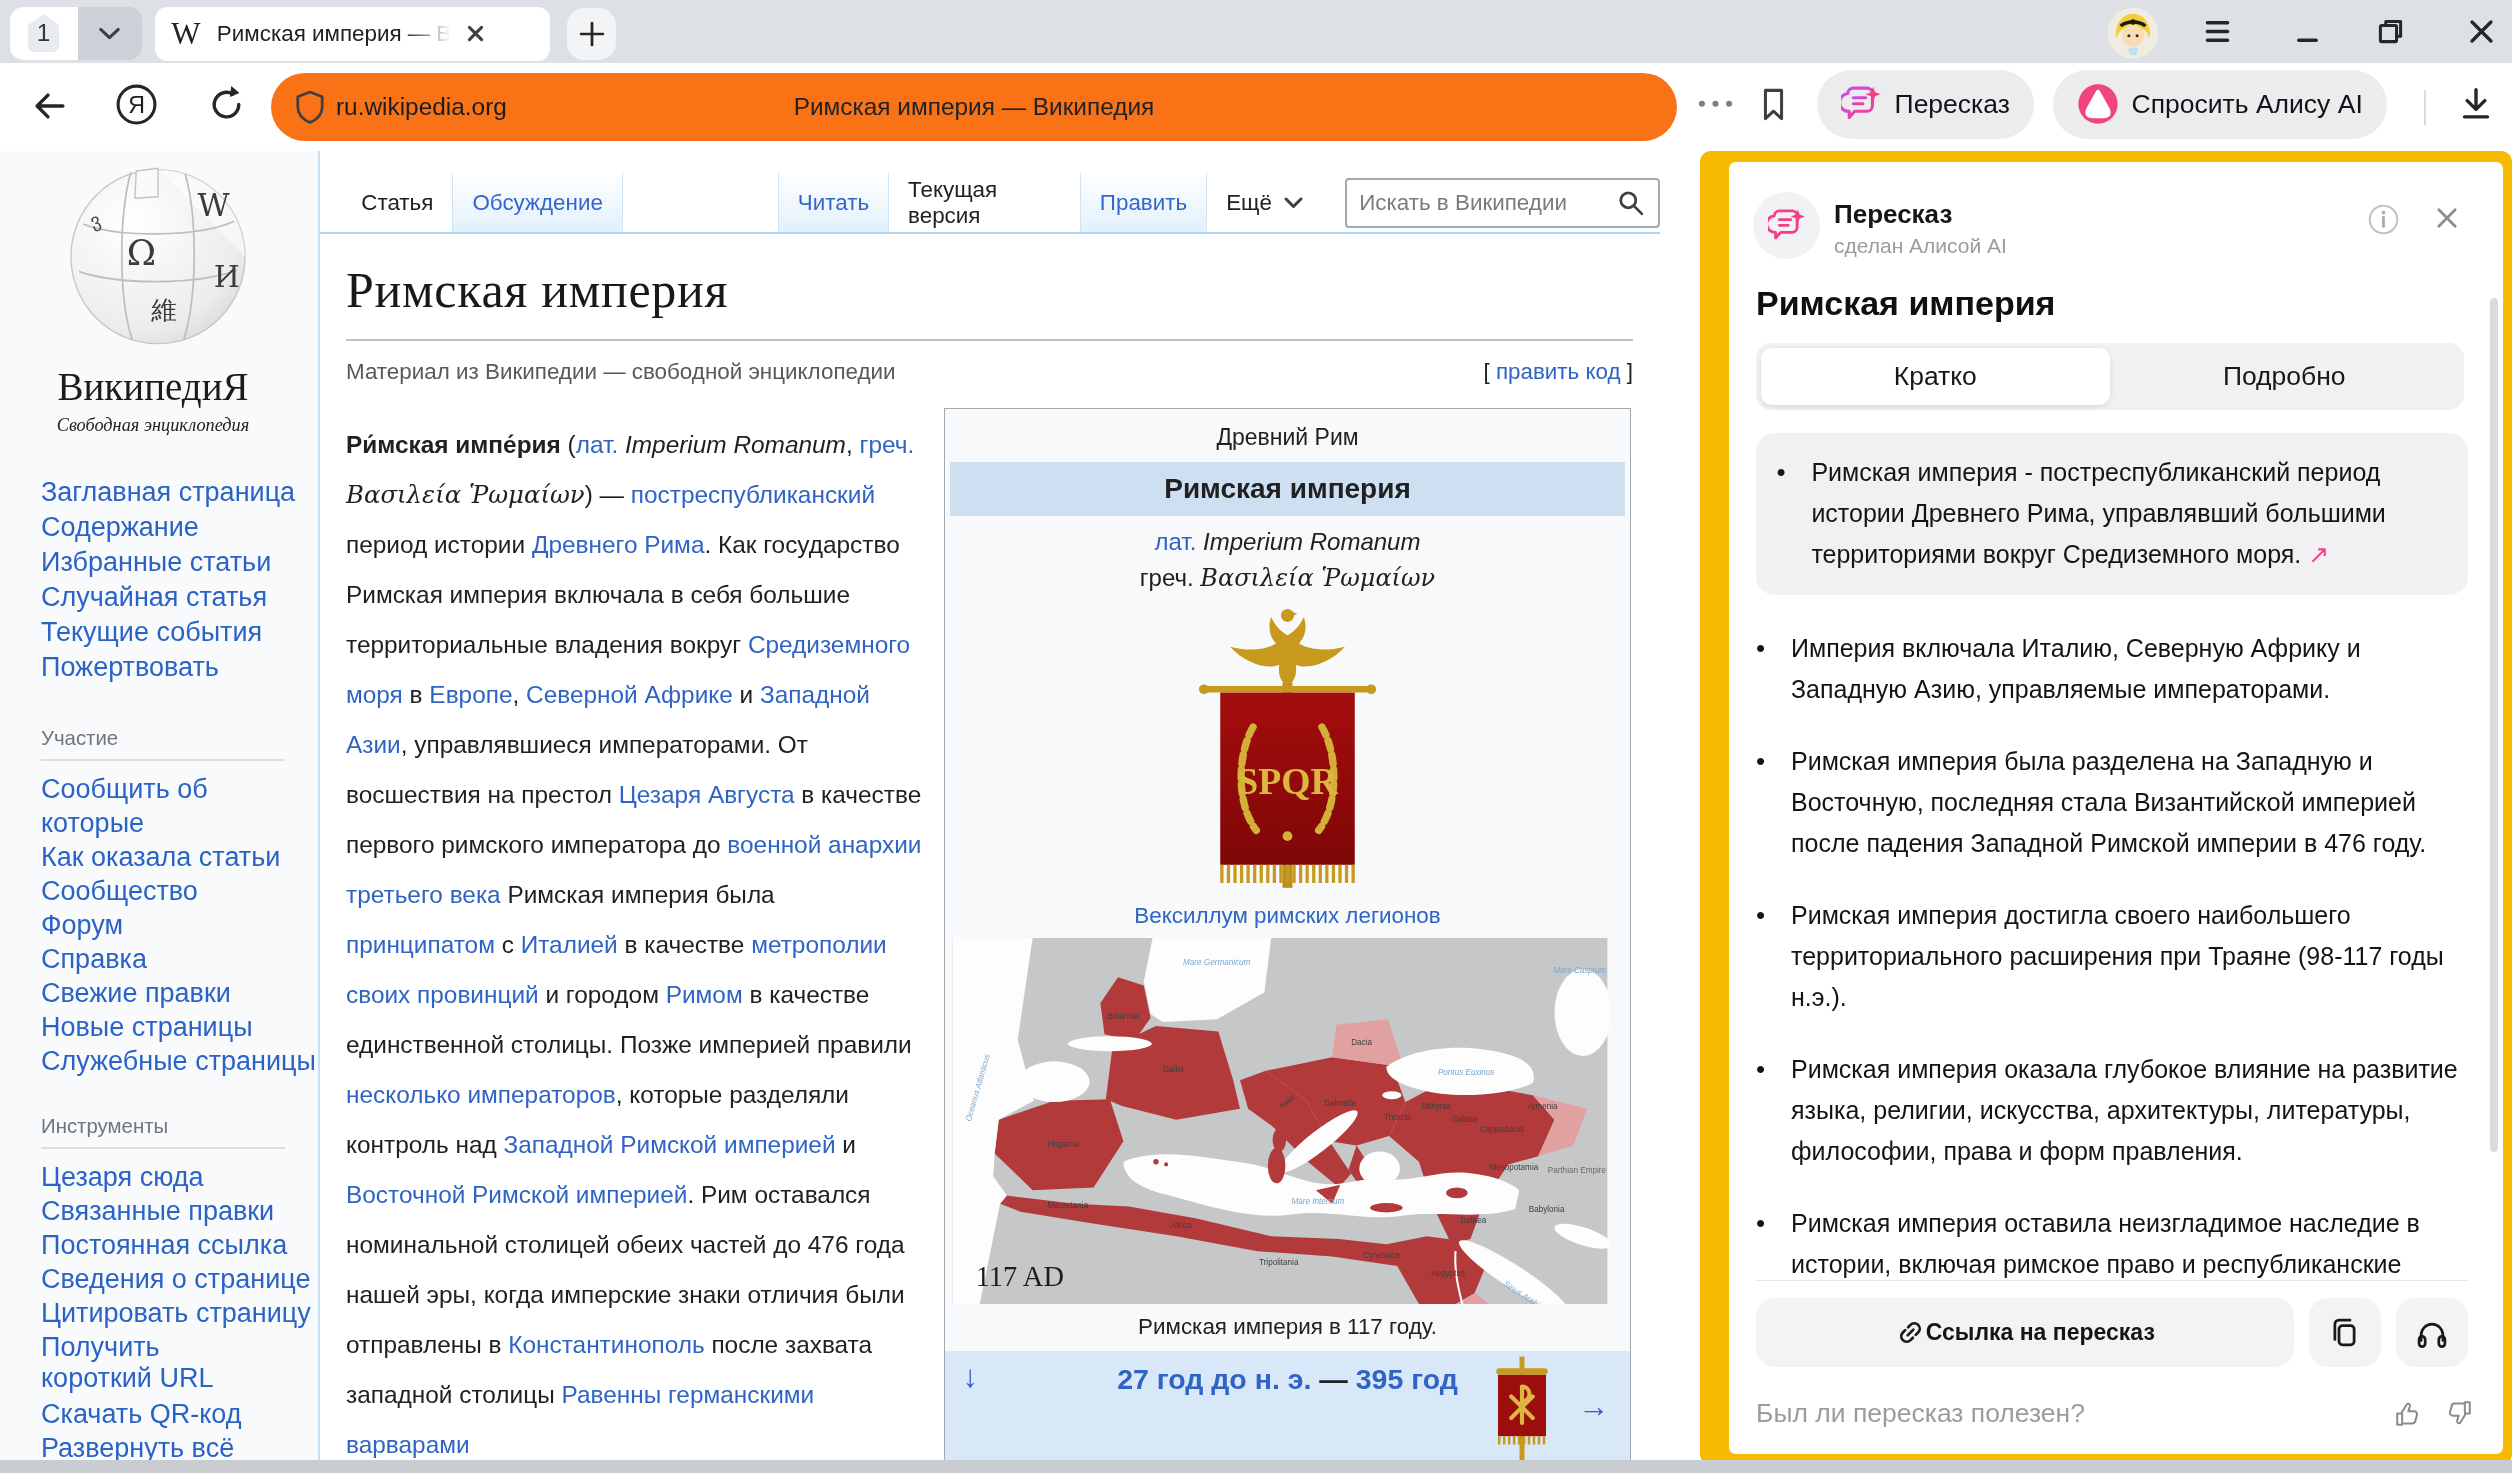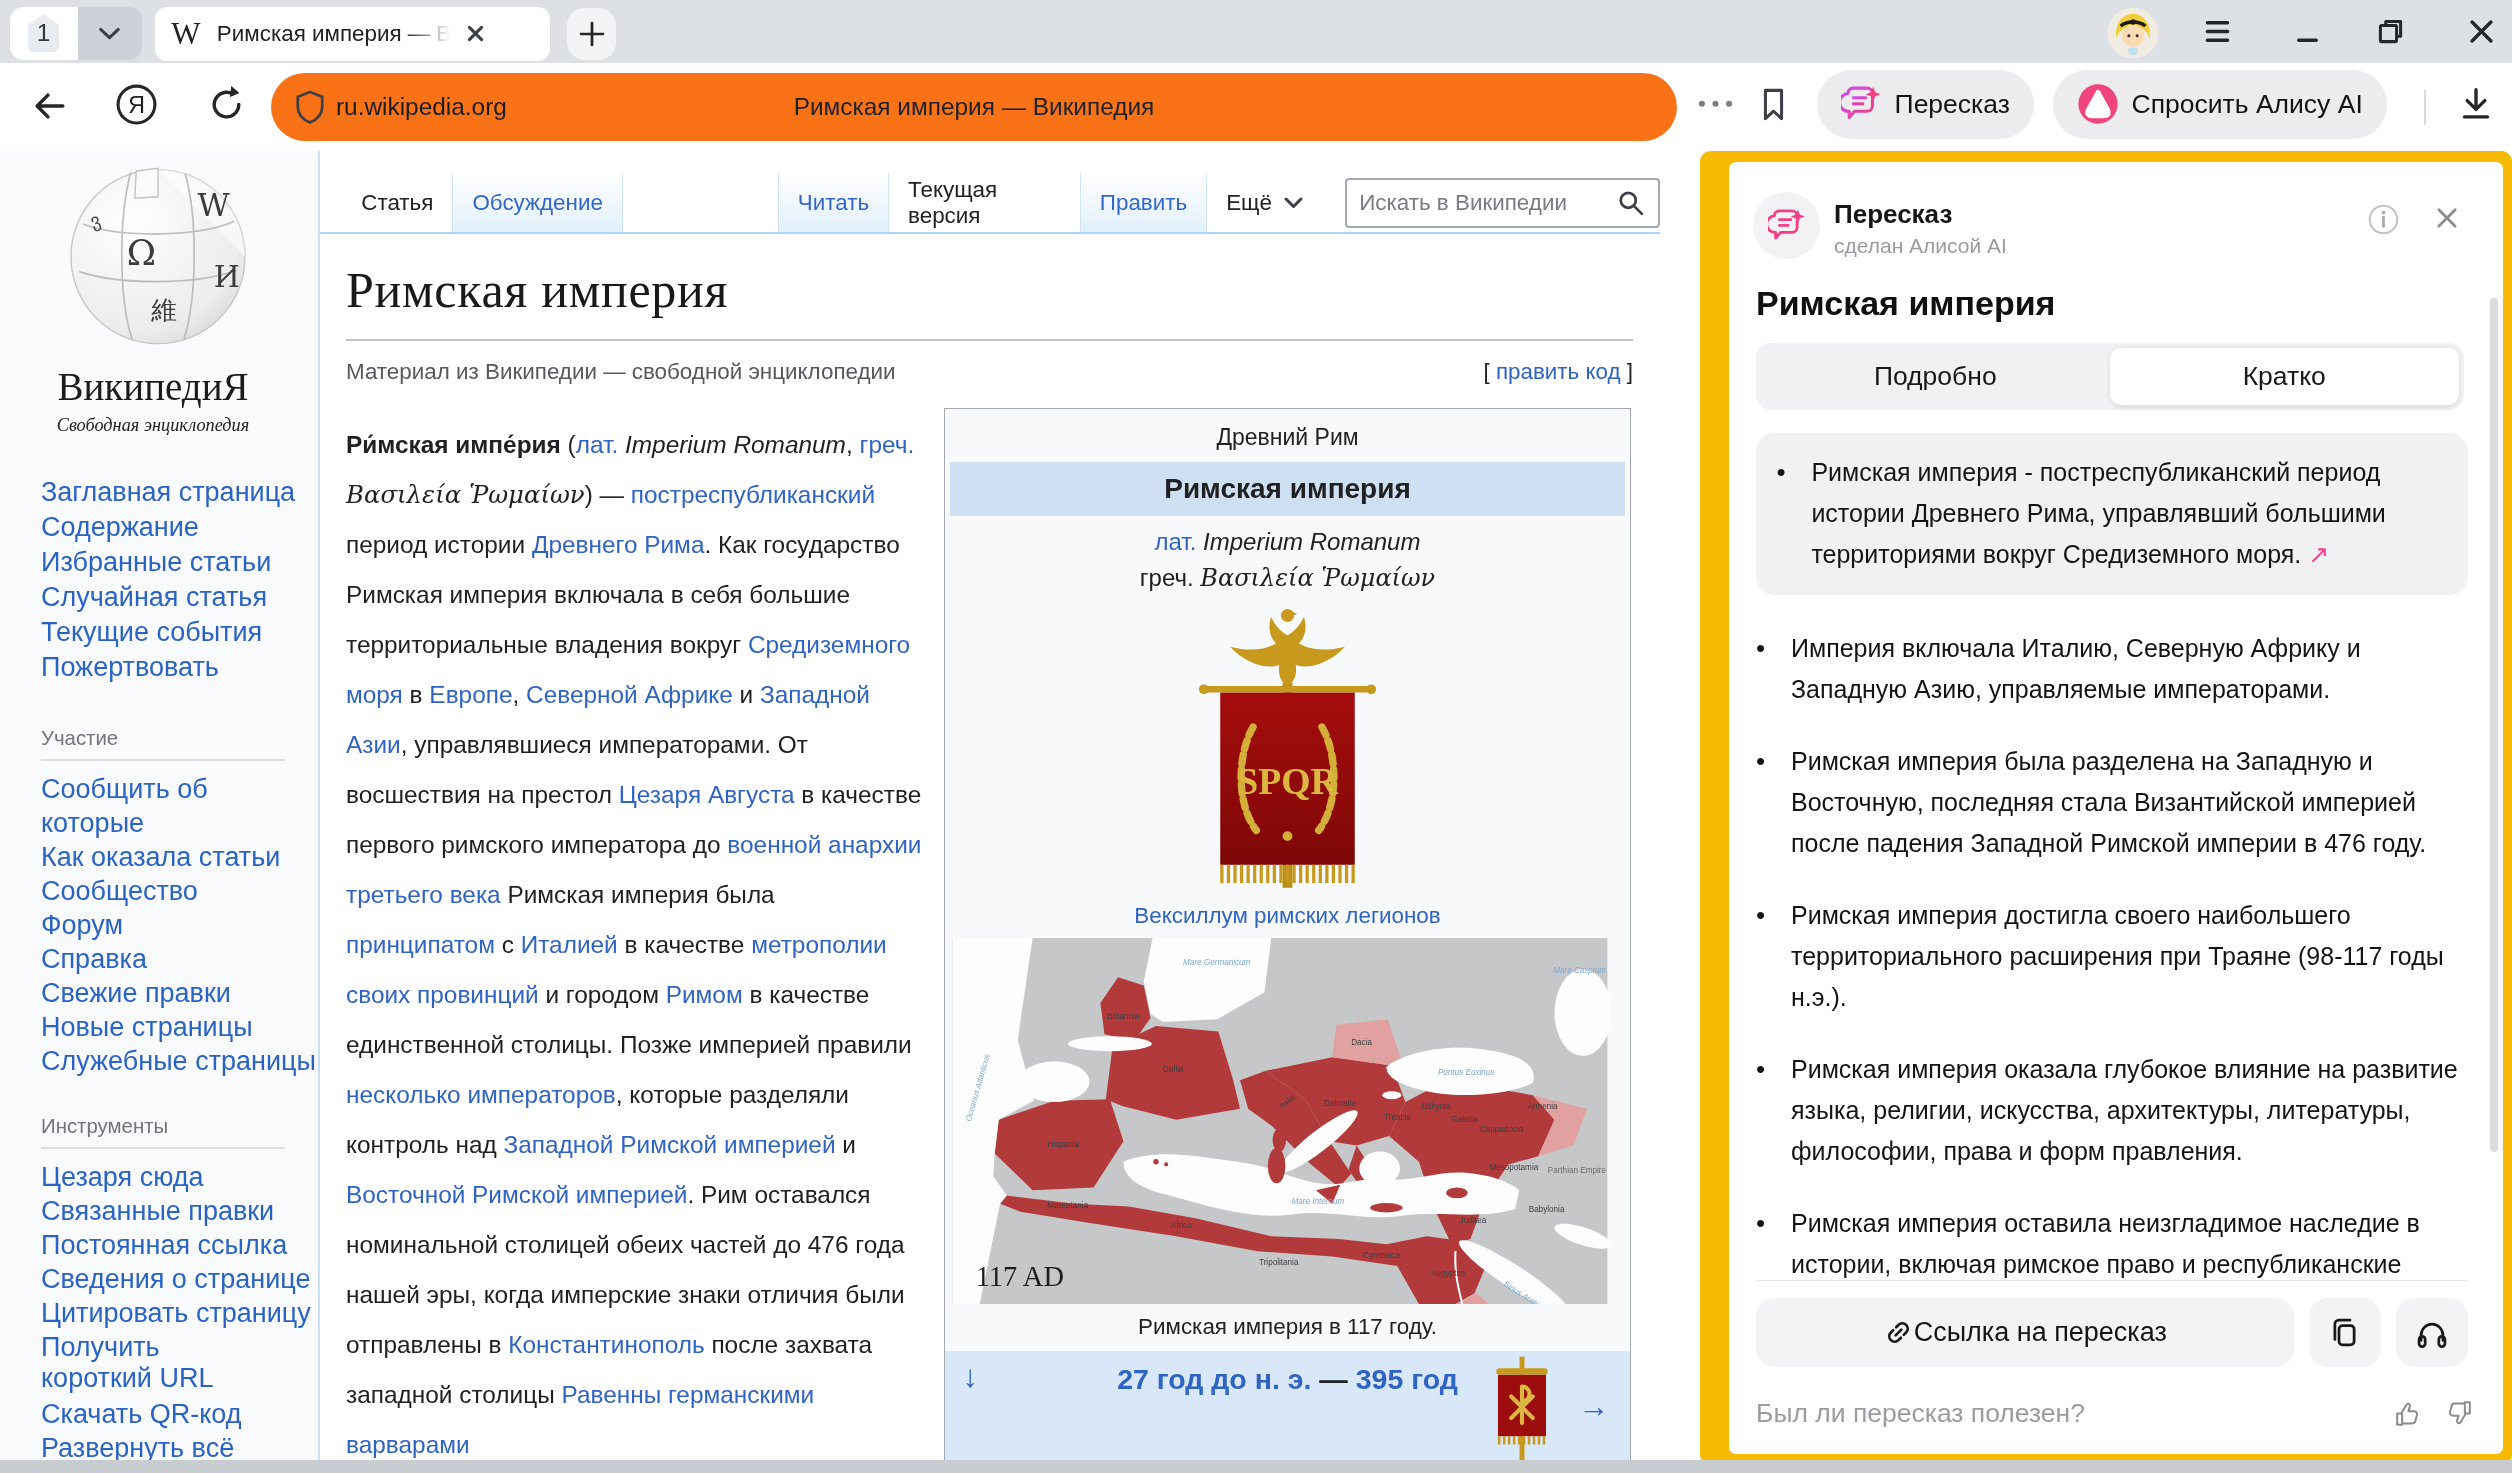--- a/index.html
+++ b/index.html
@@ -96,21 +96,21 @@
   .seg .opt.on { background:#fff; box-shadow:0 1.4px 5.4px rgba(0,0,0,.10); }
   .bullets { position:absolute; left:27px; right:35px; top:271px; }
   .b-row { display:flex; margin-bottom:31px; }
   .b-dot { width:35px; font-size:26px; color:#141416; line-height:41px; }
   .b-txt { flex:1; font-size:25px; line-height:41px; color:#141416; }
   .b-box { background:#f1f1f3; border-radius:19px; padding:19px 23px 20.4px 20.4px; margin-bottom:33px; }
   .b-box .b-row { margin-bottom:0; }
   .uparrow { color:#f43f87; font-size:25px; }
   .p-div { position:absolute; left:27px; right:35px; top:1118px; height:1.4px; background:#e8e8ea; }
   .btnrow { position:absolute; left:27px; right:35px; top:1136px; height:69px; display:flex; gap:15px; }
-  .linkbtn { flex:1; background:#f3f3f5; border-radius:19px; display:flex; align-items:center; justify-content:center; gap:0; font-size:27px; color:#141416; }
+  .linkbtn { flex:1; background:#f3f3f5; border-radius:19px; display:flex; align-items:center; justify-content:center; gap:0; font-size:23px; color:#141416;font-weight:bold; }
   .sqbtn { width:72px; background:#f3f3f5; border-radius:19px; display:flex; align-items:center; justify-content:center; }
   .feedback { position:absolute; left:27px; right:27px; top:1227px; height:48px; display:flex; align-items:center; }
   .fb-q { font-size:26.5px; color:#9b9ba1; }
   .fb-icons { margin-left:auto; display:flex; gap:23px; }
   .pscroll { position:absolute; right:4.1px; top:136px; width:8.1px; height:854px; border-radius:4.1px; background:#dbdbde; }
 
   .bottomstrip { position:absolute; left:0; top:1460px; width:2512px; height:13.6px; background:#c9ccd0; }
 
   svg { display:block; }
   .ic { stroke:#3c4046; stroke-width:4.5; fill:none; stroke-linecap:round; stroke-linejoin:round; }
@@ -496,22 +496,22 @@
       </div>
       <div class="ph-close">
         <svg width="30" height="30" viewBox="0 0 44 44">
             <path d="M10,10 L34,34 M34,10 L10,34" stroke="#8b8b90" stroke-width="4" stroke-linecap="round"></path>
           </svg>
       </div>
 
       <div class="p-heading">Римская империя</div>
 
       <div class="seg">
+        <div class="opt on">Кратко</div>
         <div class="opt">Подробно</div>
-        <div class="opt on">Кратко</div>
       </div>
 
       <div class="bullets">
         <div class="b-box">
           <div class="b-row">
             <div class="b-dot">•</div>
             <div class="b-txt"><span>Римская империя - постреспубликанский период истории Древнего Рима, управлявший большими территориями вокруг Средиземного моря.</span> <span class="uparrow">↗</span></div>
           </div>
         </div>
         <div class="b-row">

